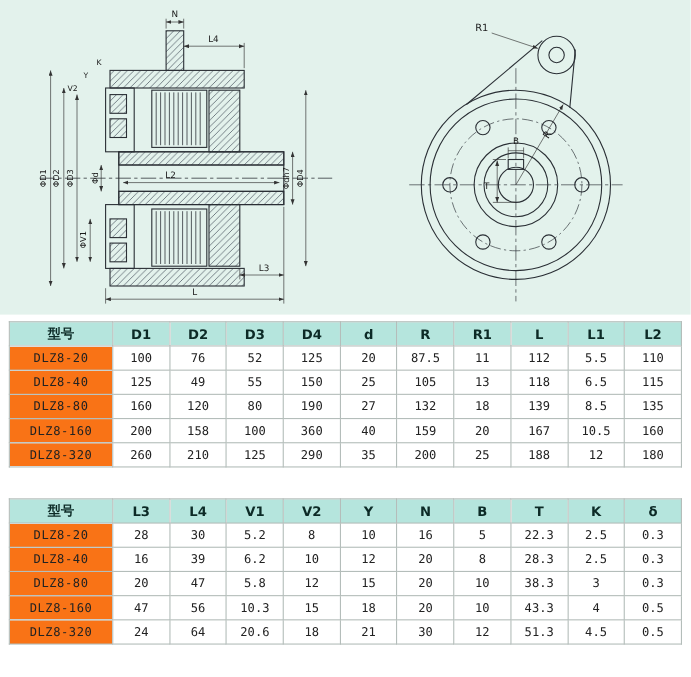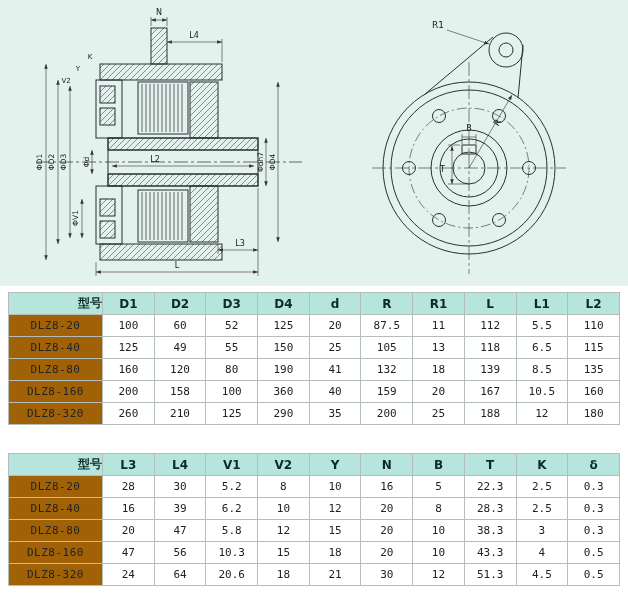--- a/index.html
+++ b/index.html
@@ -7,22 +7,22 @@
               font-family:"DejaVu Sans","Liberation Sans",sans-serif; }
   .drawing-panel { width:628px; height:286px; background:#e3f2ec; }
   .tables-area { padding:6px 8px 0 8px; }
   table.spec { width:612px; border-collapse:collapse; table-layout:fixed;
                font-family:"DejaVu Sans Mono","Liberation Mono",monospace; }
   table.spec th, table.spec td { border:1px solid #b4bdba; height:22px;
                text-align:center; vertical-align:middle; overflow:hidden; white-space:nowrap; }
   table.spec th { background:#b5e5dd; font-size:12px; font-weight:bold; color:#0c2a26;
                font-family:"DejaVu Sans","Liberation Sans",sans-serif; }
   table.spec td { background:#ffffff; font-size:11px; color:#222; }
-  table.spec td.model { background:#a16207; font-size:11px; letter-spacing:0.5px; }
-  table.spec th:first-child { width:94px;text-align:right; }
+  table.spec td.model { background:#f97316; font-size:11px; letter-spacing:0.5px; }
+  table.spec th:first-child { width:94px; }
   .table-gap { height:28px; }
   svg text { font-family:"DejaVu Sans","Liberation Sans",sans-serif; }
 </style>
 </head>
 <body>
 
 <div class="drawing-panel">
 <svg width="628" height="286" viewBox="0 0 628 286">
   <defs>
     <pattern id="hatch" width="6" height="6" patternUnits="userSpaceOnUse">
@@ -174,21 +174,21 @@
           <th>R1</th>
           <th>L</th>
           <th>L1</th>
           <th>L2</th>
         </tr>
       </thead>
       <tbody>
         <tr>
           <td class="model">DLZ8-20</td>
           <td>100</td>
-          <td>60</td>
+          <td>76</td>
           <td>52</td>
           <td>125</td>
           <td>20</td>
           <td>87.5</td>
           <td>11</td>
           <td>112</td>
           <td>5.5</td>
           <td>110</td>
         </tr>
         <tr>
@@ -203,21 +203,21 @@
           <td>118</td>
           <td>6.5</td>
           <td>115</td>
         </tr>
         <tr>
           <td class="model">DLZ8-80</td>
           <td>160</td>
           <td>120</td>
           <td>80</td>
           <td>190</td>
-          <td>41</td>
+          <td>27</td>
           <td>132</td>
           <td>18</td>
           <td>139</td>
           <td>8.5</td>
           <td>135</td>
         </tr>
         <tr>
           <td class="model">DLZ8-160</td>
           <td>200</td>
           <td>158</td>

